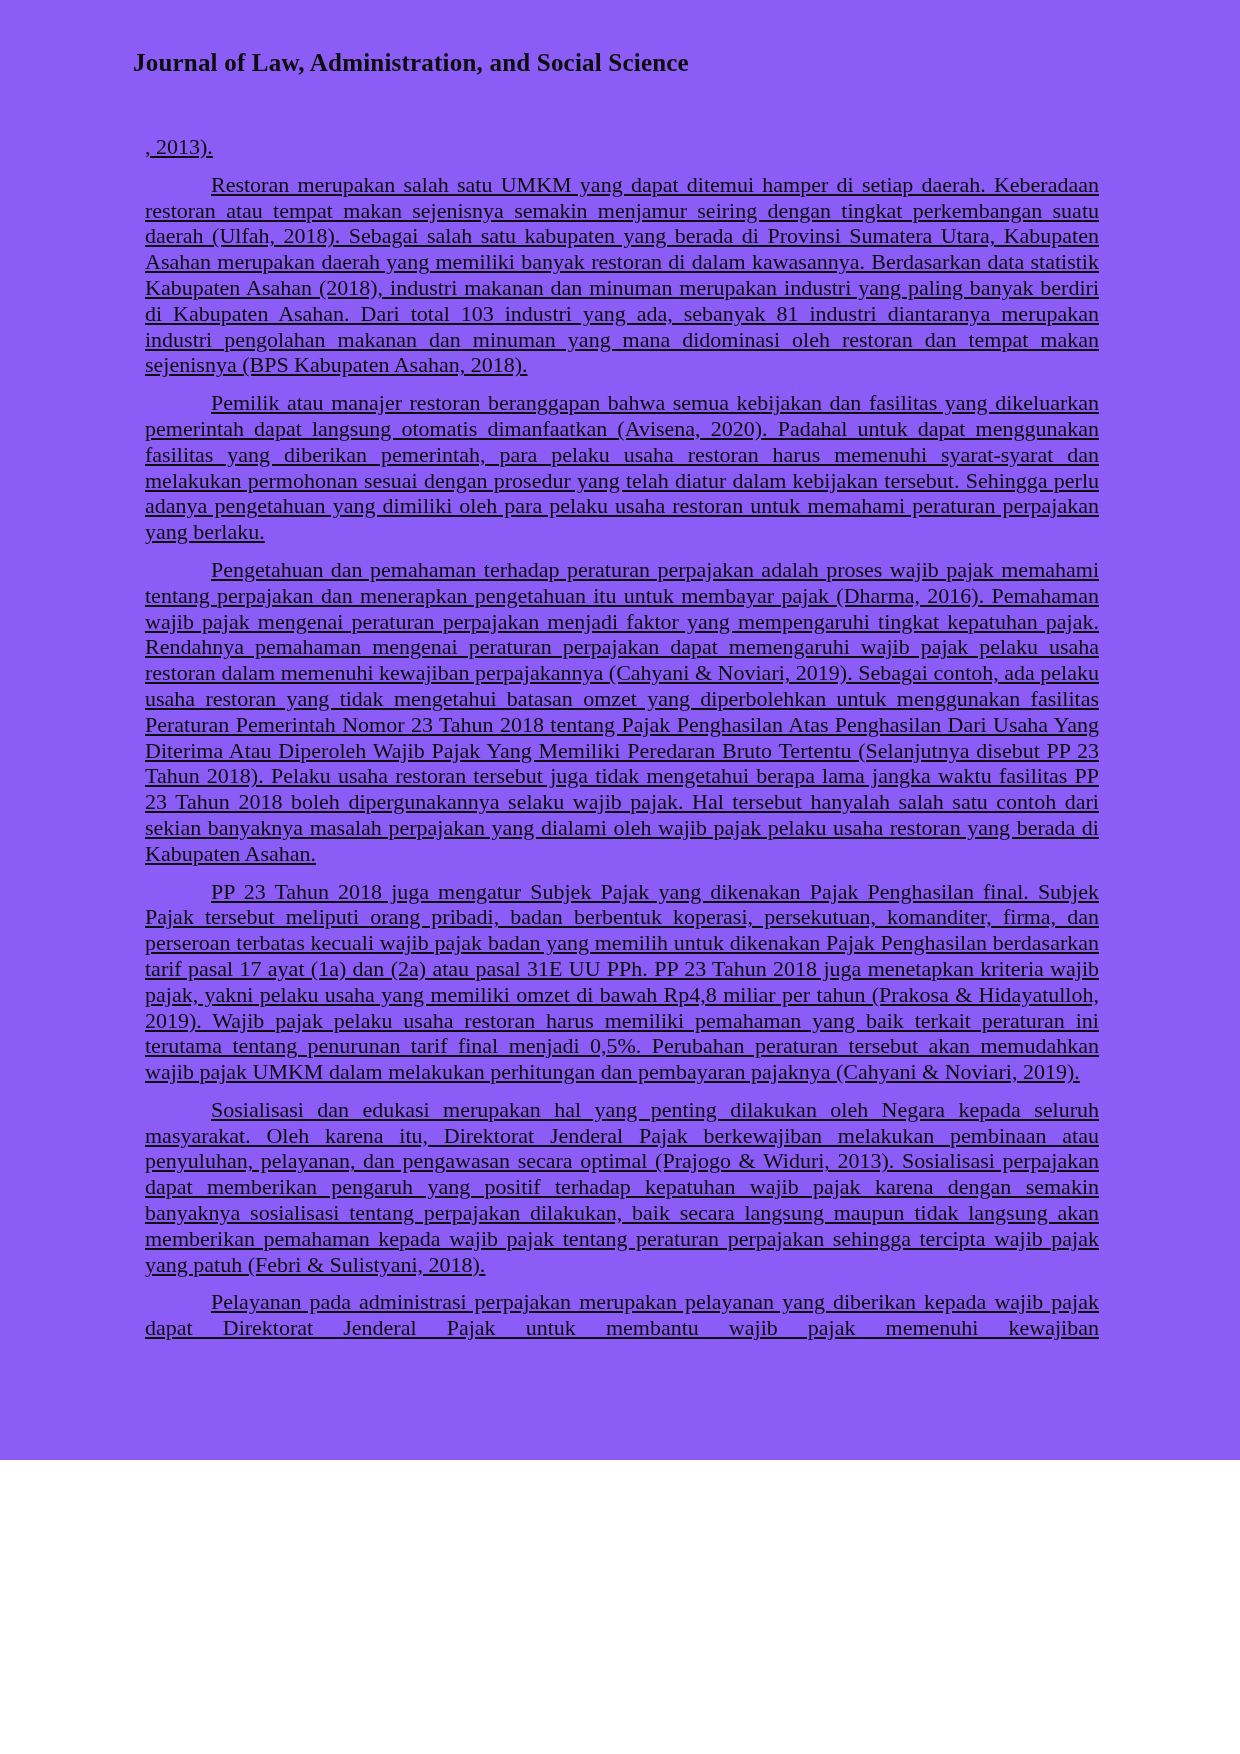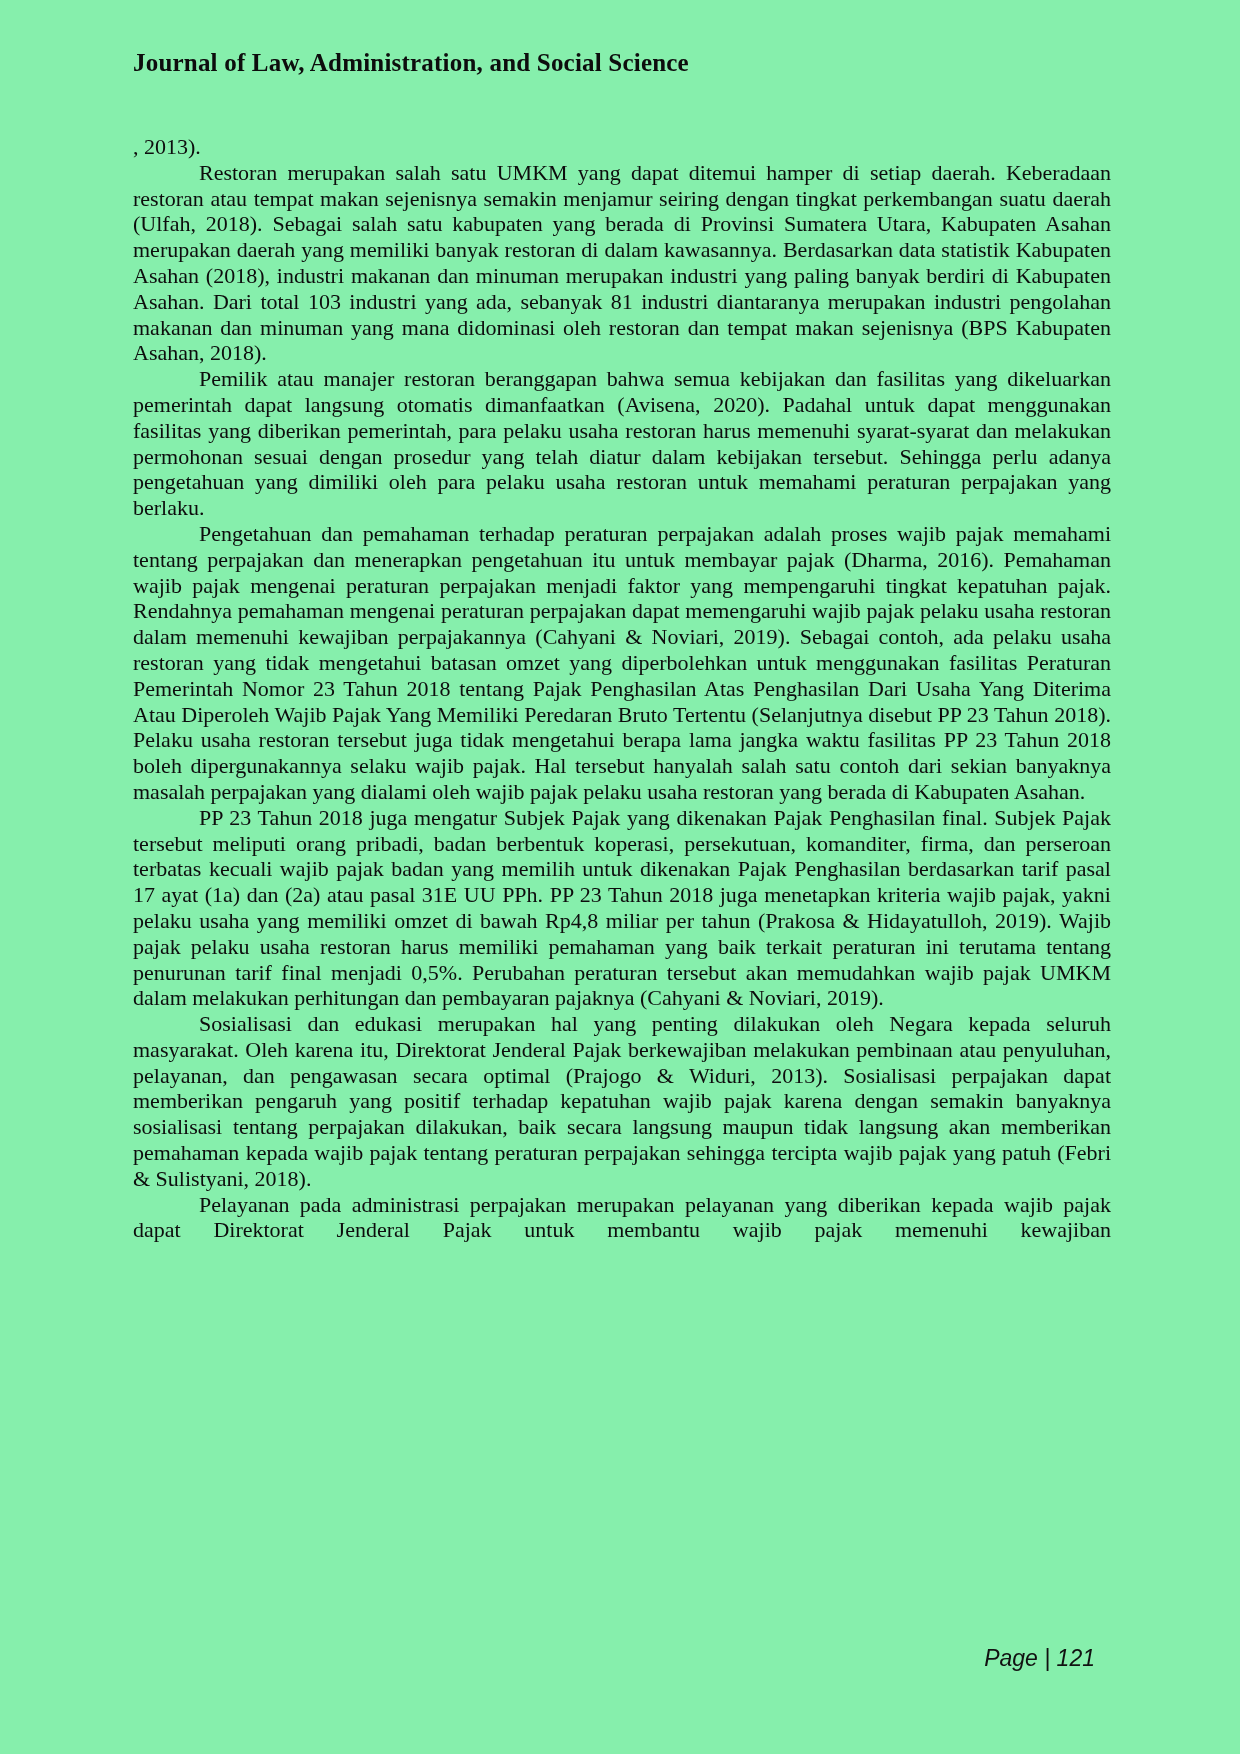--- a/index.html
+++ b/index.html
@@ -3,22 +3,22 @@
 <meta charset="utf-8">
 <style>
   html, body {
     margin: 0;
     padding: 0;
     background: #ffffff;
   }
   .page {
     position: relative;
     width: 1240px;
-    height: 1754px;
-    background: #86efac;
+    height: 1460px;
+    background: #8b5cf6;
     overflow: hidden;
     font-family: "Liberation Serif", "DejaVu Serif", serif;
     color: #0d0d0d;
     box-sizing: border-box;
   }
   .content {
     position: absolute;
     left: 133px;
     top: 48px;
     width: 978px;
@@ -36,22 +36,23 @@
     line-height: 30px;
     margin: 4px 0 0 0;
   }
   .doc-body {
     margin-top: 56px;
     font-size: 22px;
     line-height: 25.8px;
     text-align: justify;
   }
   .para {
-    margin: 0;
+    margin: 12px;
     text-indent: 66px;
+    text-decoration: underline;
   }
   .para.no-indent {
     text-indent: 0;
   }
   .para.justify-last {
     text-align-last: justify;
   }
   .page-footer {
     position: absolute;
     right: 145px;

